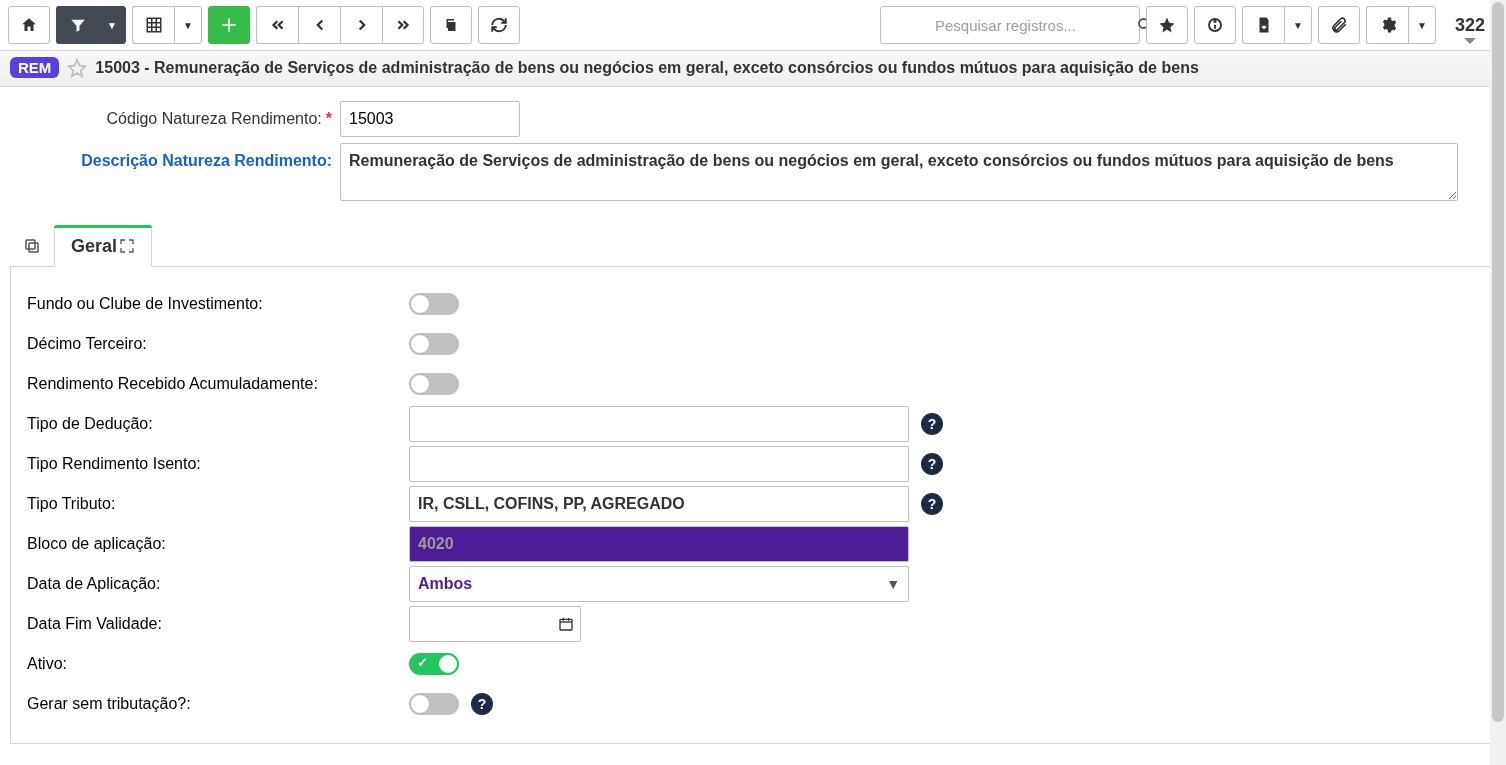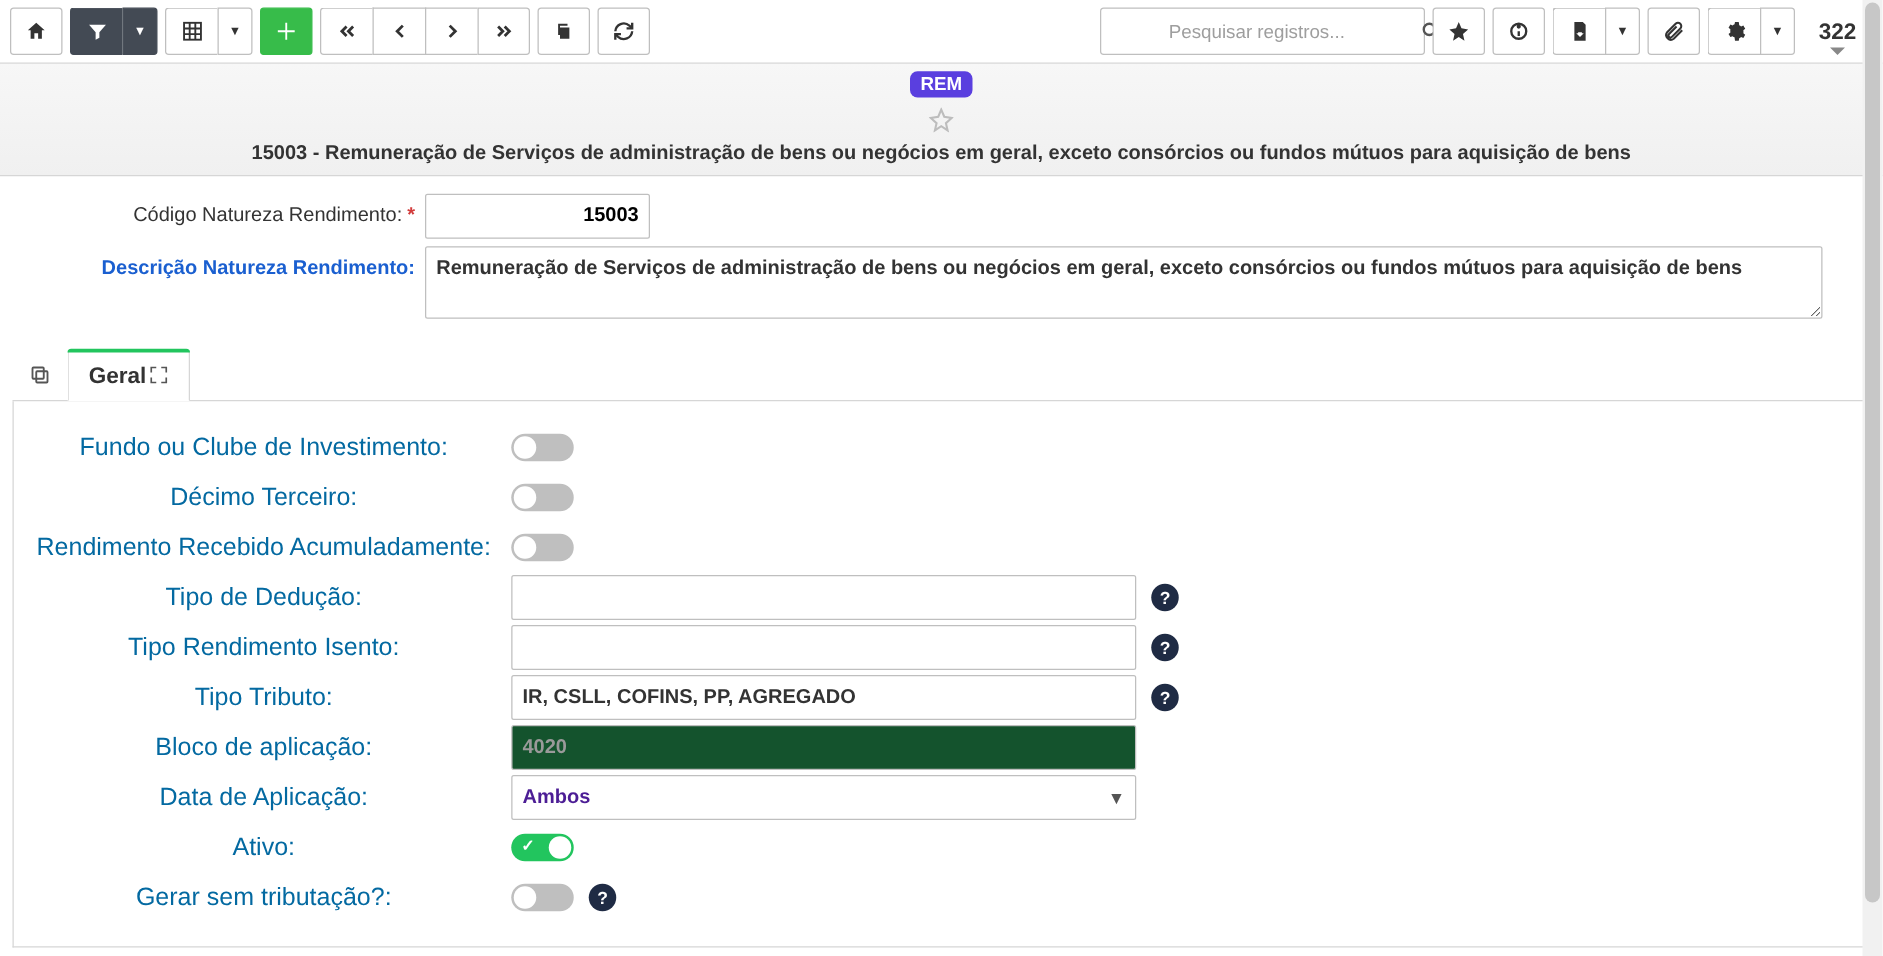--- a/index.html
+++ b/index.html
@@ -16,49 +16,49 @@
   .btn-group .btn:last-child { border-right:1px solid #bfbfbf; border-top-right-radius:3px; border-bottom-right-radius:3px; }
   .btn-group.dark .btn:last-child { border-right:1px solid #434a54; }
   .caret-down { font-size:10px; }
   .spacer { flex:1; }
   .search-wrap { display:flex; align-items:center; border:1px solid #bfbfbf; border-radius:3px; width:260px; height:38px; padding:0 8px; }
   .search-wrap input { border:none; outline:none; flex:1; font-size:15px; color:#333; background:transparent;margin-left:44px; }
   .search-wrap input::placeholder { color:#9e9e9e; }
   .search-wrap .mag { color:#555; }
   .count-badge { display:flex; align-items:center; justify-content:center; min-width:56px; height:38px; font-size:18px; font-weight:600; color:#333; position:relative; }
   .count-badge::after { content:''; position:absolute; bottom:-6px; left:50%; transform:translateX(-50%); border:6px solid transparent; border-top-color:#888; }
-  .record-bar { display:flex; align-items:center; gap:8px; padding:6px 10px 8px 10px; background:linear-gradient(#f7f7f7,#f0f0f0); border-top:1px solid #d6d6d6; border-bottom:1px solid #d6d6d6;flex-direction:column; }
+  .record-bar { display:flex; align-items:center; gap:8px; padding:6px 10px 8px 10px; background:linear-gradient(#f7f7f7,#f0f0f0); border-top:1px solid #d6d6d6; border-bottom:1px solid #d6d6d6; }
   .rem-badge { background:#5a3fdf; color:#fff; font-weight:700; font-size:15px; padding:2px 8px; border-radius:6px; }
   .star-outline { color:#bdbdbd; font-size:20px; }
   .record-title { font-size:16px; font-weight:700; color:#333; white-space:nowrap; overflow:hidden; text-overflow:ellipsis;text-align:center; }
   .header-fields { padding:14px 10px 6px 10px; }
   .hrow { display:flex; align-items:flex-start; margin-bottom:6px; }
   .hlabel { width:330px; text-align:right; padding-right:8px; font-size:16px; color:#333; line-height:36px; }
   .hlabel.link { color:#1a5fd0; font-weight:600; }
   .reqstar { color:#d23c3c; font-weight:700; margin-left:4px; }
-  .code-input { width:180px; height:36px; border:1px solid #bfbfbf; border-radius:2px; padding:0 8px; text-align:right; font-size:16px; font-weight:700; }
+  .code-input { width:180px; height:36px; border:1px solid #bfbfbf; border-radius:2px; padding:0 8px; font-size:16px; font-weight:400; }
   .desc-textarea { width:1118px; min-height:58px; border:1px solid #bfbfbf; border-radius:2px; padding:6px 8px; font-size:16px; font-weight:700; resize:both; font-family:inherit; line-height:1.35; color:#333; }
   .tab-area { padding:0 10px 10px 10px; }
   .tab-strip { display:flex; align-items:flex-end; gap:0; position:relative; margin-top:12px; }
   .tab-strip::after { content:''; position:absolute; left:0; right:0; bottom:0; height:1px; background:#d6d6d6; }
   .copy-slot { width:44px; height:42px; display:flex; align-items:center; justify-content:center; color:#555; font-size:18px; }
   .tab { position:relative; display:flex; align-items:center; gap:2px; height:42px; padding:0 16px; border:1px solid #d6d6d6; border-bottom:1px solid #fff; border-top-left-radius:4px; border-top-right-radius:4px; background:#fff; z-index:2; }
   .tab .bar { position:absolute; top:-1px; left:-1px; right:-1px; height:3px; background:#22c55e; border-top-left-radius:4px; border-top-right-radius:4px; }
   .tab .label { font-size:18px; font-weight:700; color:#333; }
   .tab .expand { color:#555; font-size:16px; }
   .tab-body { border:1px solid #d6d6d6; border-top:none; padding:18px 16px 18px 16px; }
   .frow { display:flex; align-items:center; min-height:38px; margin-bottom:2px; }
-  .flabel { width:382px; text-align:center; padding-right:14px; font-size:20px; color:#0369a1; }
+  .flabel { width:382px; text-align:left; padding-right:14px; font-size:16px; color:#000000; }
   .toggle { width:50px; height:22px; border-radius:22px; background:#bfbfbf; position:relative; cursor:pointer; }
   .toggle .knob { position:absolute; top:2px; left:2px; width:18px; height:18px; border-radius:50%; background:#fff; }
   .toggle.on { background:#22c55e; }
   .toggle.on .knob { left:auto; right:2px; }
   .toggle.on .chk { position:absolute; left:8px; top:2px; color:#fff; font-size:13px; font-weight:700; }
   .txt-input { width:500px; height:36px; border:1px solid #bfbfbf; border-radius:2px; padding:0 8px; font-size:16px; font-weight:700; color:#333; background:#fff; }
-  .txt-input.readonly { background:#14532d; color:#9a9a9a; font-weight:700; }
+  .txt-input.readonly { background:#4c1d95; color:#9a9a9a; font-weight:700; }
   .select-wrap { width:500px; height:36px; border:1px solid #bfbfbf; border-radius:2px; display:flex; align-items:center; padding:0 8px; justify-content:space-between; background:#fff; cursor:pointer; }
   .select-wrap .val { font-size:16px; font-weight:700; color:#4c1d95; }
   .select-wrap .arr { color:#555; }
   .date-wrap { width:172px; height:36px; border:1px solid #bfbfbf; border-radius:2px; display:flex; align-items:center; padding:0 6px 0 8px; justify-content:space-between; background:#fff; }
   .date-wrap .val { font-size:16px; font-weight:700; color:#333; text-align:right; flex:1; padding-right:6px; }
   .date-wrap .cal { color:#333; font-size:16px; }
   .help { width:22px; height:22px; border-radius:50%; background:#1f2b44; color:#fff; display:inline-flex; align-items:center; justify-content:center; margin-left:12px; font-size:14px; font-weight:700; cursor:pointer; }
   .icon { display:inline-flex; }
   svg { display:block; }
   .vtrack { position:absolute; right:0; top:0; bottom:0; width:16px; background:#f1f1f1; }
@@ -311,20 +311,34 @@
       <input class="txt-input readonly" readonly="" value="4020" style="">
     </div>
     <div class="frow">
       <div class="flabel">Data de Aplicação:</div>
       <div class="select-wrap">
         <span class="val">Ambos</span>
         <span class="arr">▼</span>
       </div>
     </div>
     <div class="frow">
+      <div class="flabel">Data Fim Validade:</div>
+      <div class="date-wrap">
+        <span class="val"></span>
+        <span class="cal">
+          <svg width="16" height="16" viewBox="0 0 24 24" fill="#333">
+                <rect x="3" y="5" width="18" height="16" rx="1" fill="none" stroke="#333" stroke-width="2"></rect>
+                <line x1="3" y1="9" x2="21" y2="9" stroke="#333" stroke-width="2"></line>
+                <line x1="8" y1="3" x2="8" y2="7" stroke="#333" stroke-width="2"></line>
+                <line x1="16" y1="3" x2="16" y2="7" stroke="#333" stroke-width="2"></line>
+              </svg>
+        </span>
+      </div>
+    </div>
+    <div class="frow">
       <div class="flabel">Ativo:</div>
       <div class="toggle on">
             <span class="chk">✓</span>
             <div class="knob"></div>
           </div>
     </div>
     <div class="frow">
       <div class="flabel">Gerar sem tributação?:</div>
       <div class="toggle">
             <div class="knob"></div>

